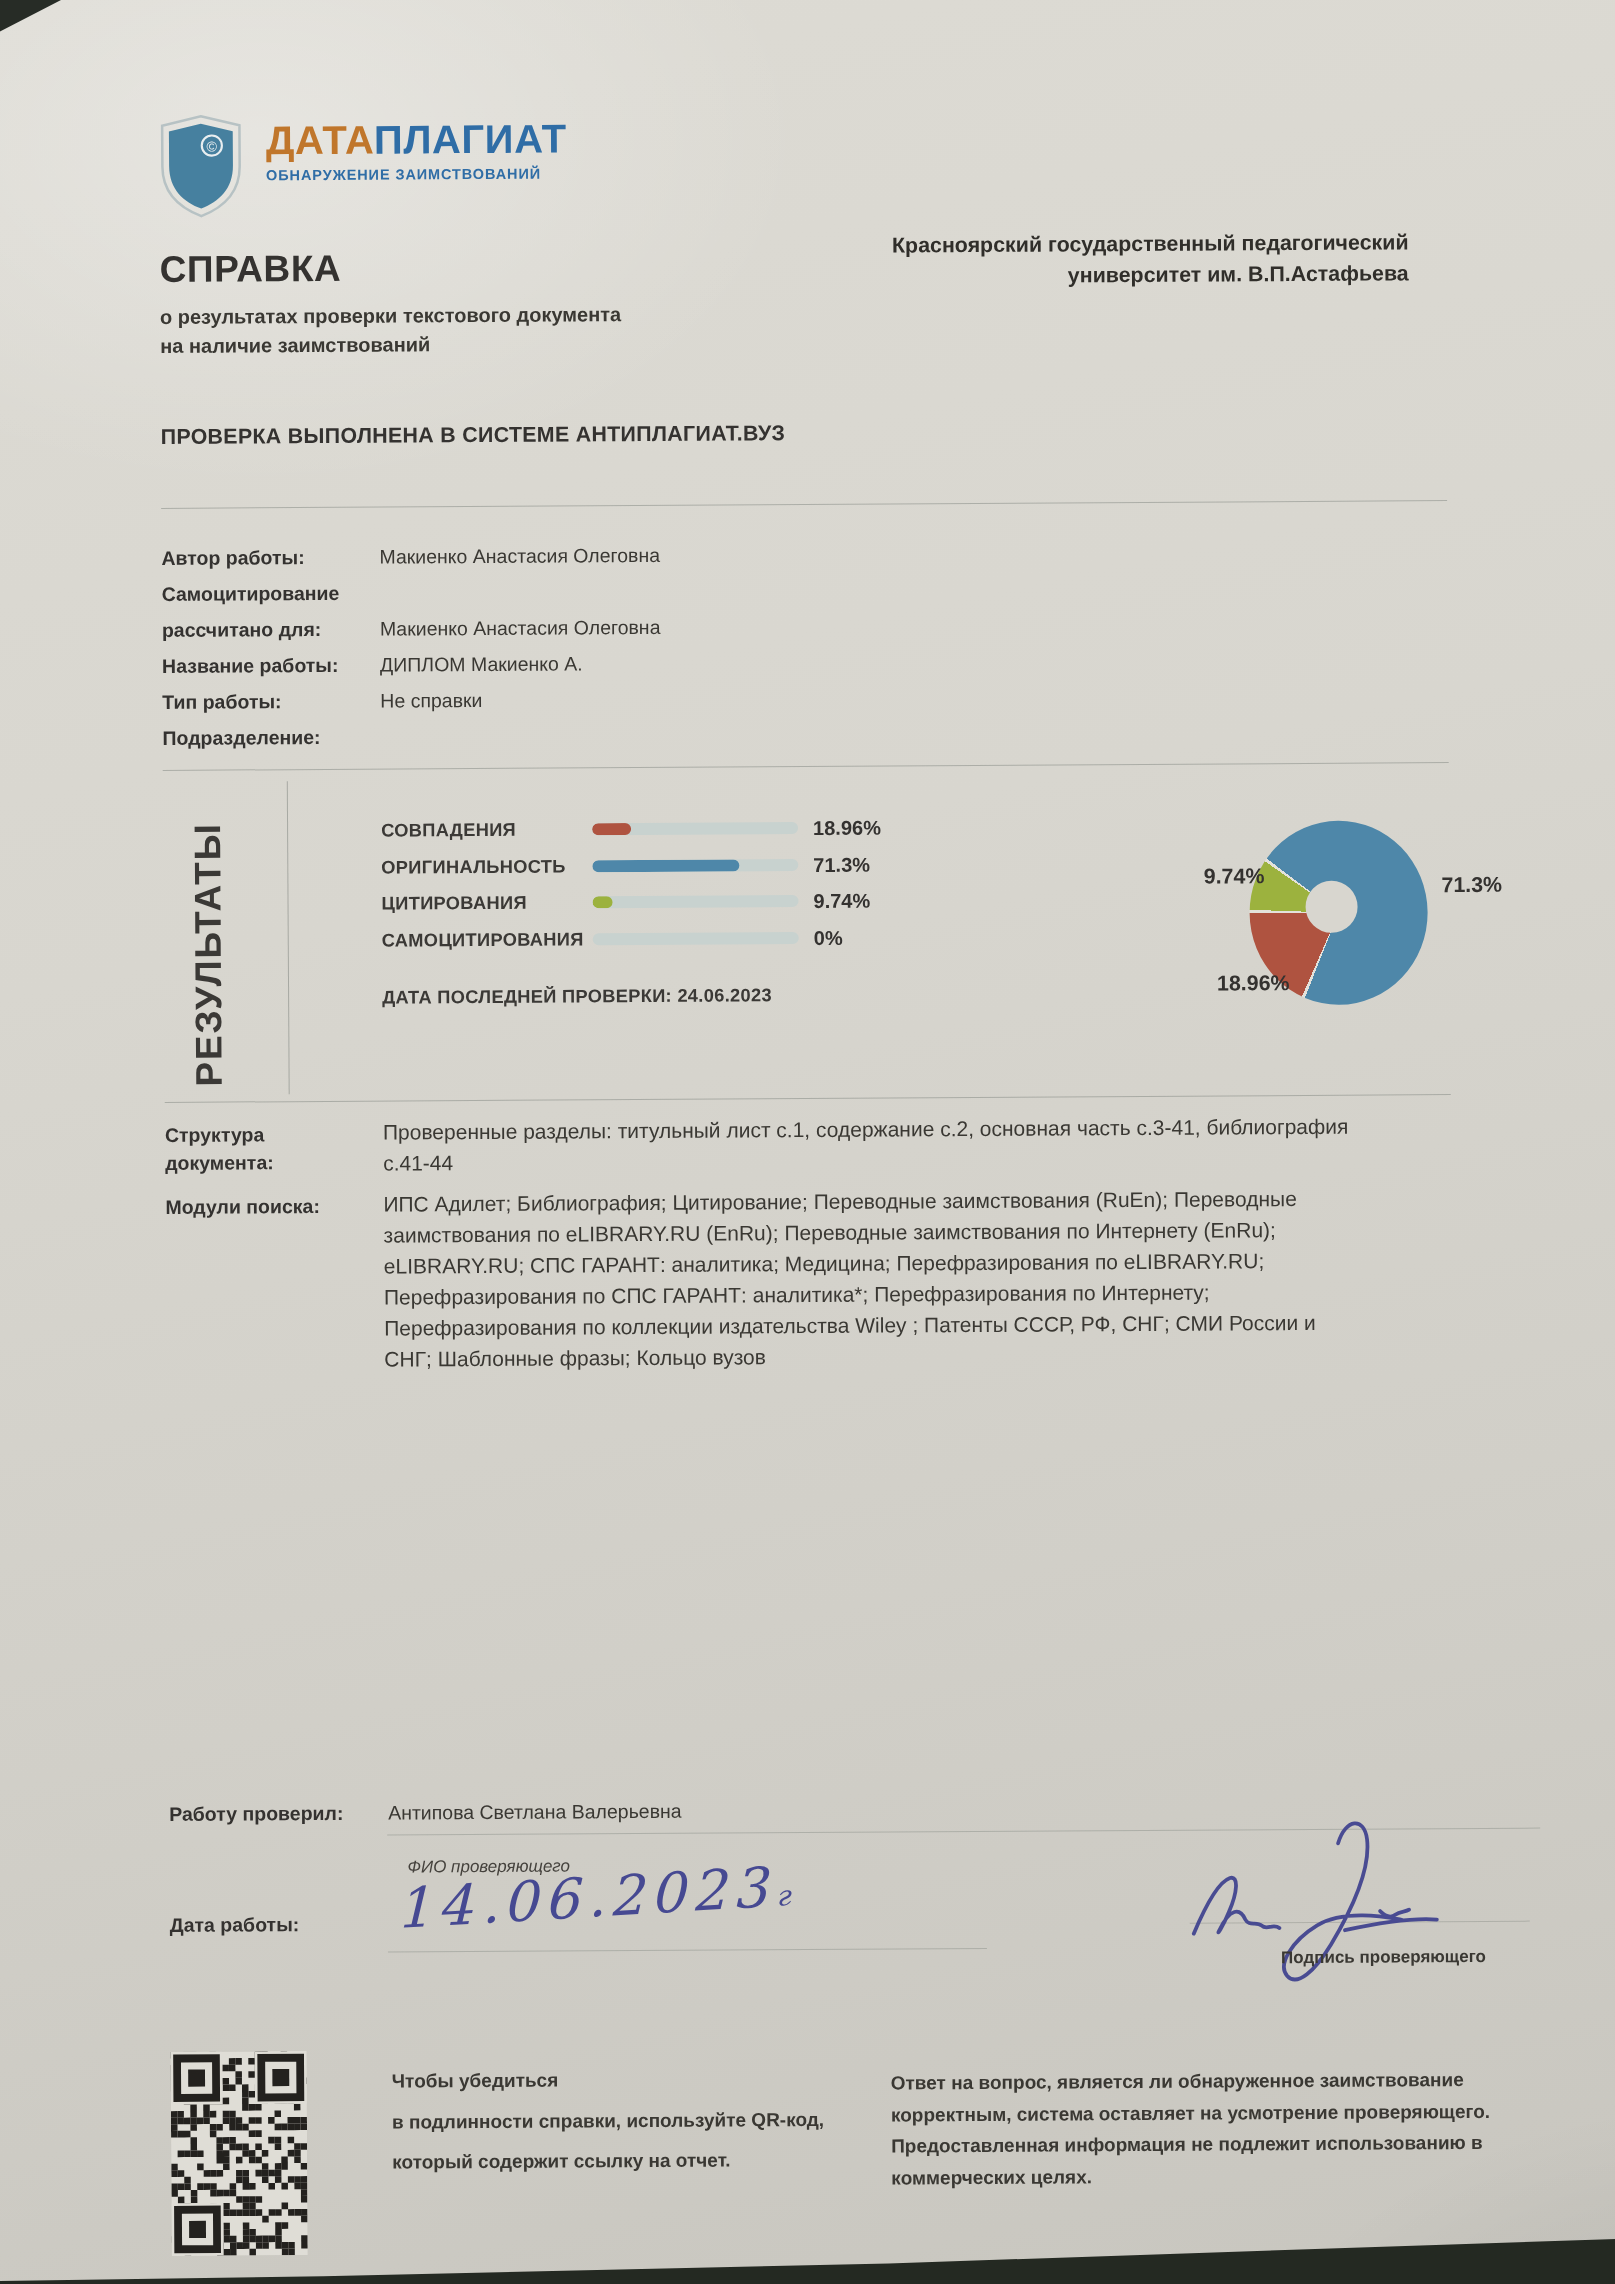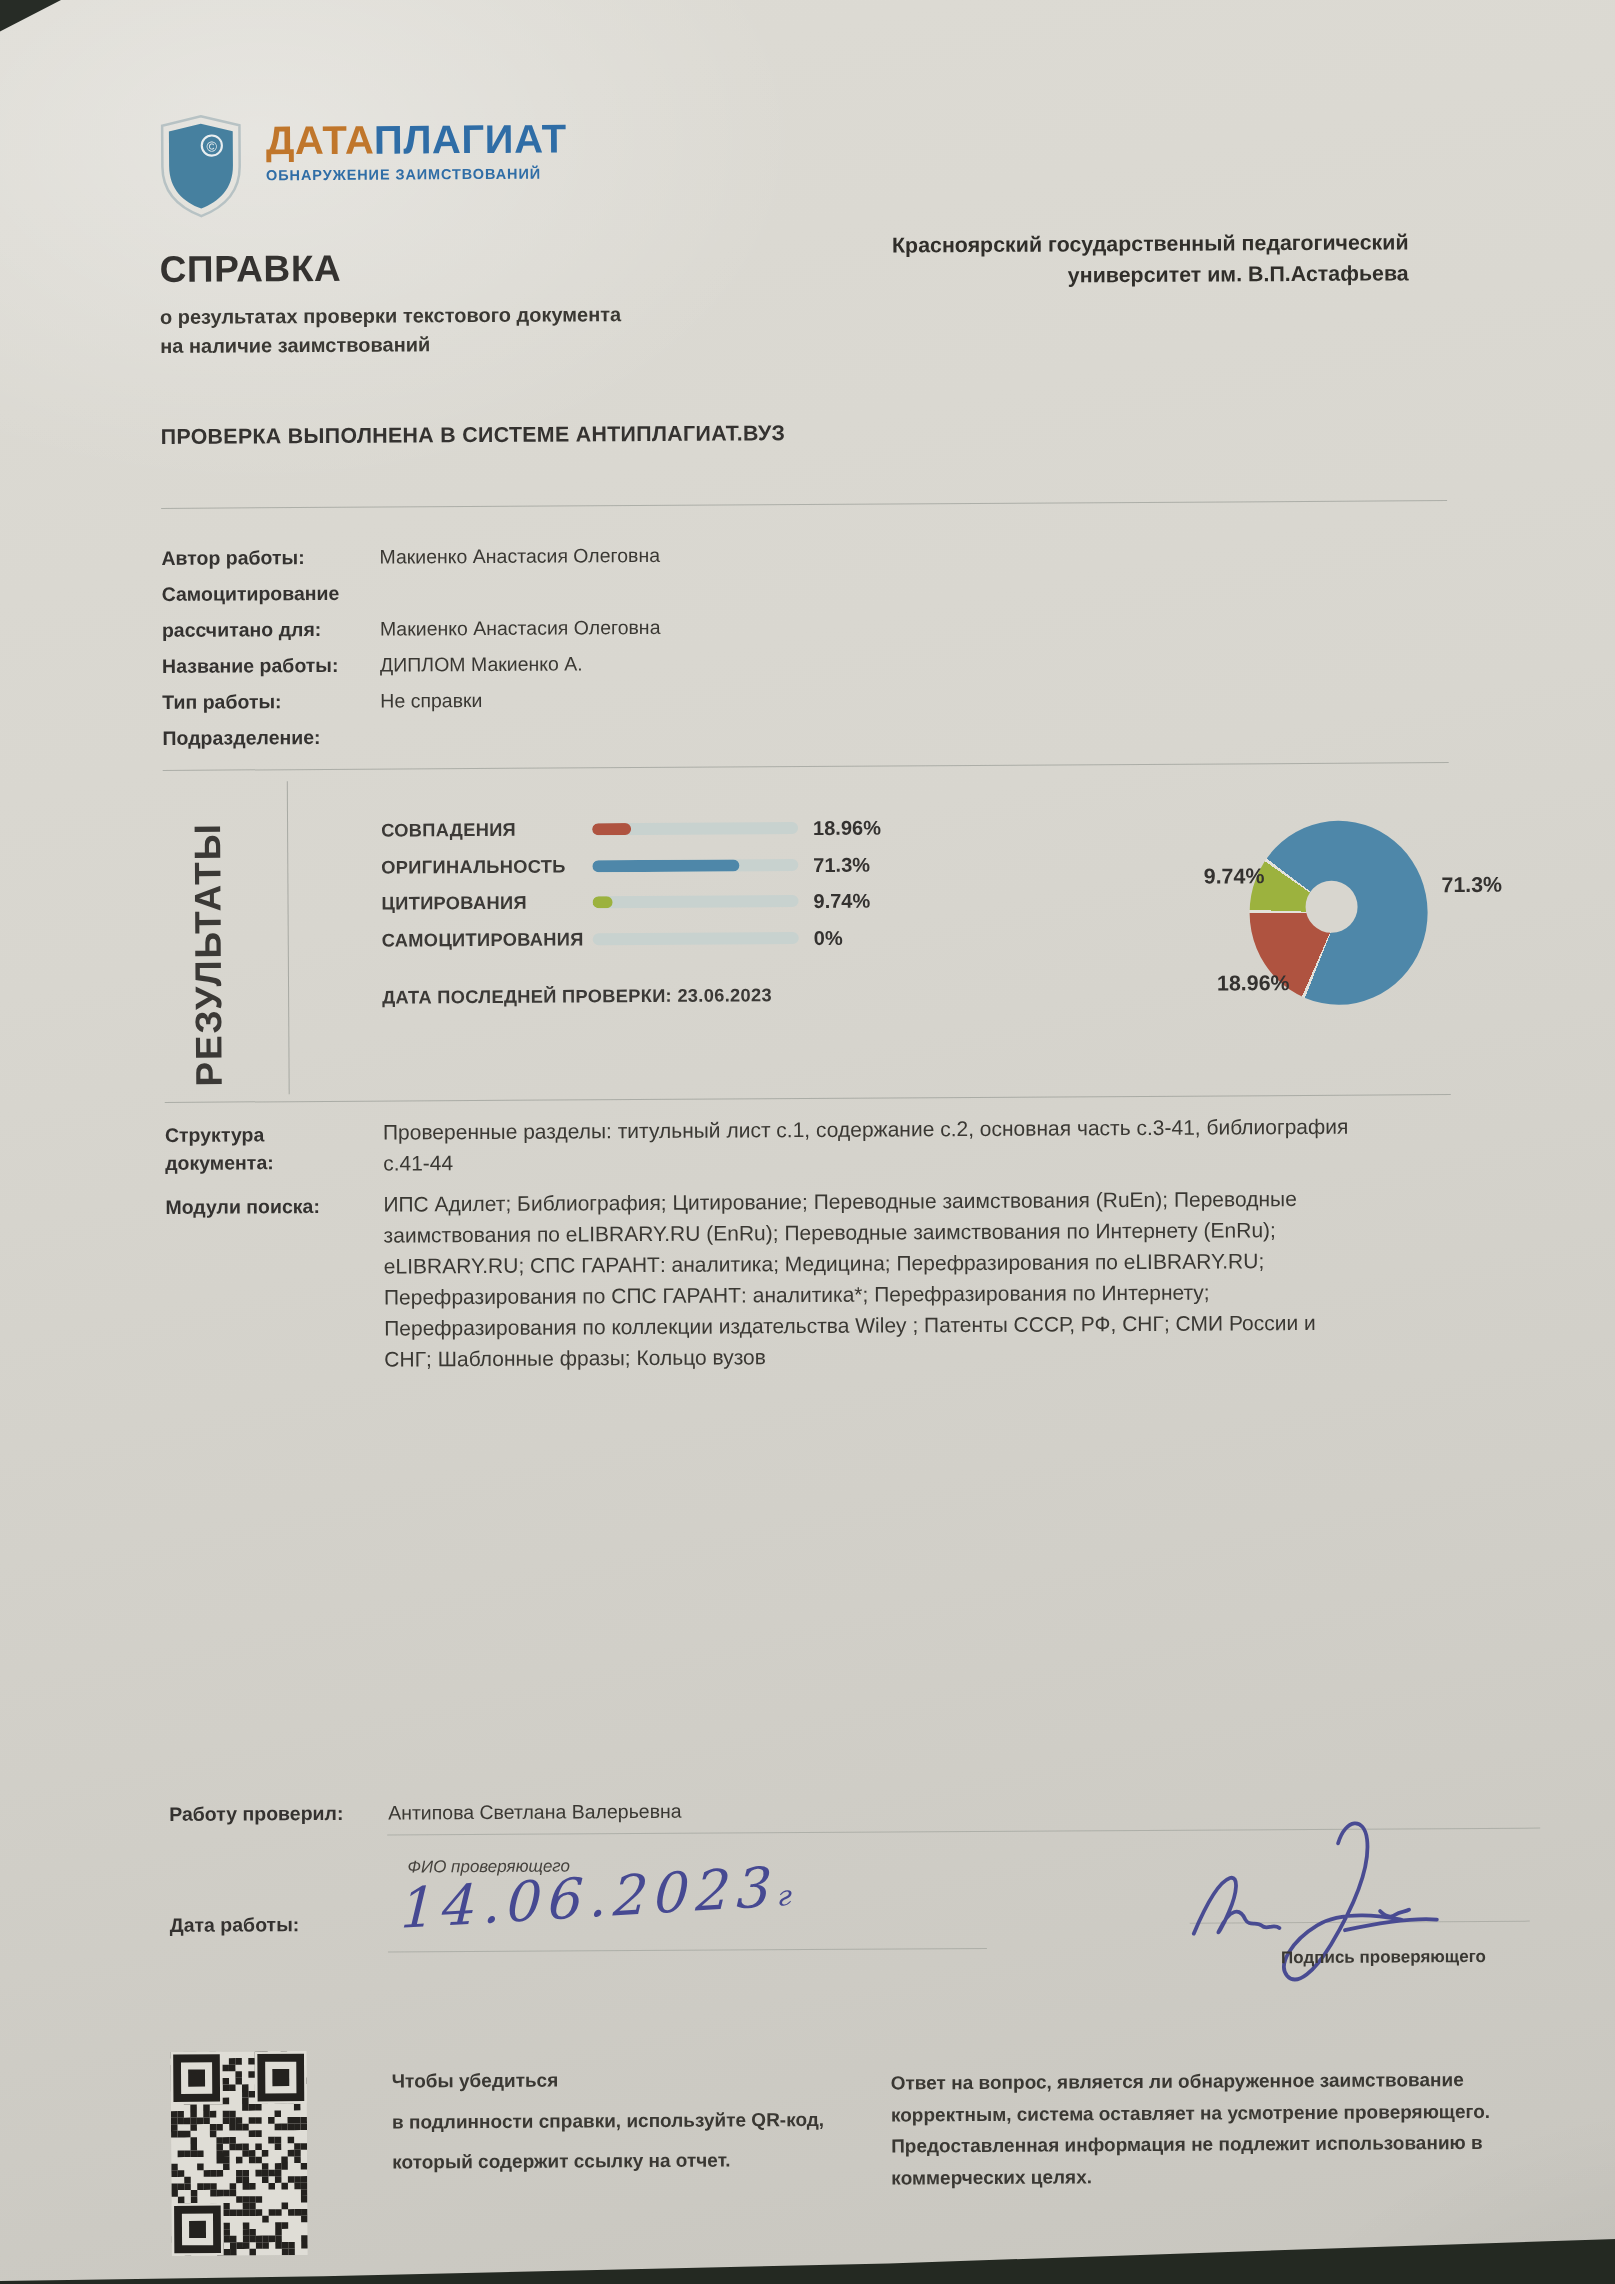--- a/index.html
+++ b/index.html
@@ -143,21 +143,21 @@
   <div class="legend-row" style="top:924px;">
     <span class="legend-label">САМОЦИТИРОВАНИЯ</span>
     <span class="bar-track">
           <span class="bar-fill" style="width: 0%; background: rgb(200, 210, 207);"></span>
         </span>
     <span class="legend-value">0%</span>
   </div>
 
   <div class="abs dateline" style="left:383px;top:984px;">
     <span>ДАТА ПОСЛЕДНЕЙ ПРОВЕРКИ:</span>
-    <span>23.06.2023</span>
+    <span>24.06.2023</span>
   </div>
 
   <div class="donut" style="background: conic-gradient(from 204deg, rgb(175, 83, 64) 0deg, rgb(175, 83, 64) 66.256deg, rgb(228, 226, 219) 66.256deg, rgb(228, 226, 219) 68.256deg, rgb(156, 178, 62) 68.256deg, rgb(156, 178, 62) 101.32deg, rgb(228, 226, 219) 101.32deg, rgb(228, 226, 219) 103.32deg, rgb(78, 135, 169) 103.32deg, rgb(78, 135, 169) 358deg, rgb(228, 226, 219) 358deg, rgb(228, 226, 219) 360deg);"></div>
   <div class="pielabel" style="left:1184px;top:867px;width:82px;text-align:right;">9.74%</div>
   <div class="pielabel" style="left:1443px;top:877px;">71.3%</div>
   <div class="pielabel" style="left:1218px;top:974px;">18.96%</div>
 
   <div class="faintline" style="left:165px;top:1098px;width:1286px;"></div>
 
   <div class="abs slabel" style="left:165px;top:1117px;">Структура документа:</div>

